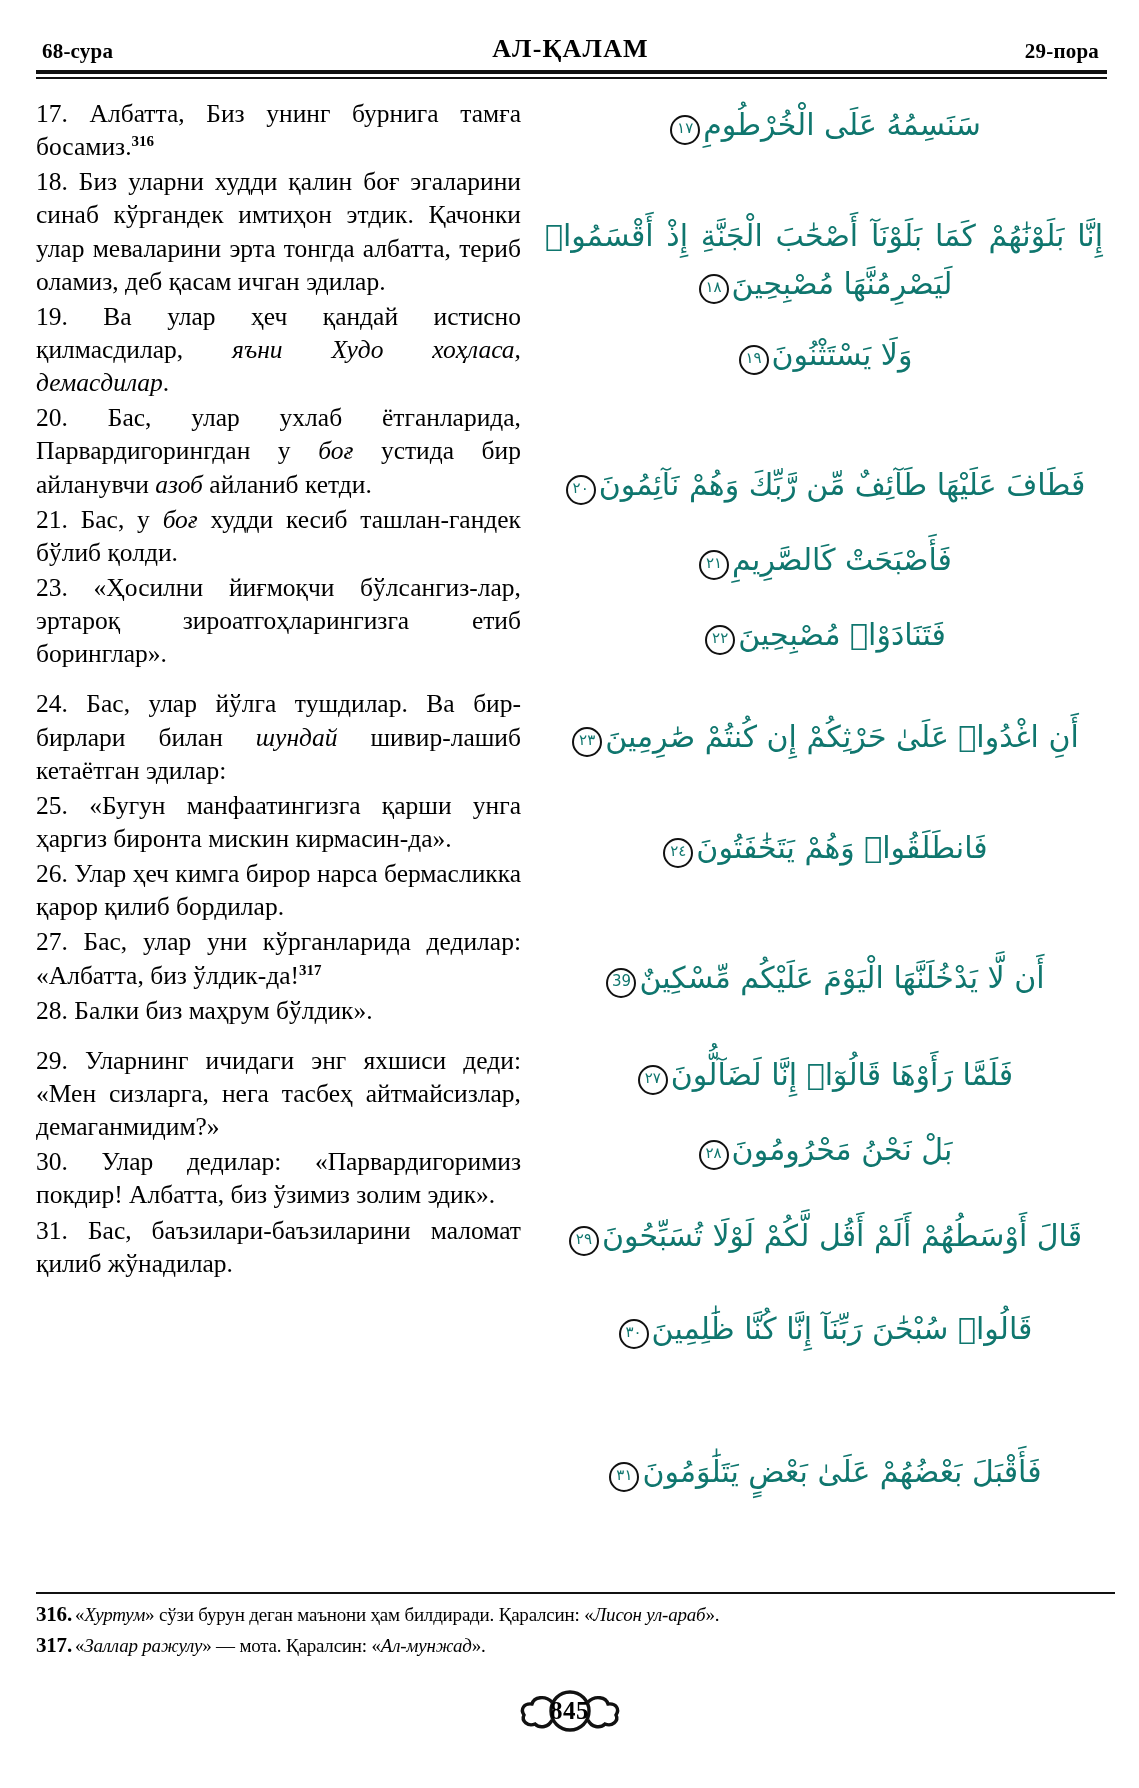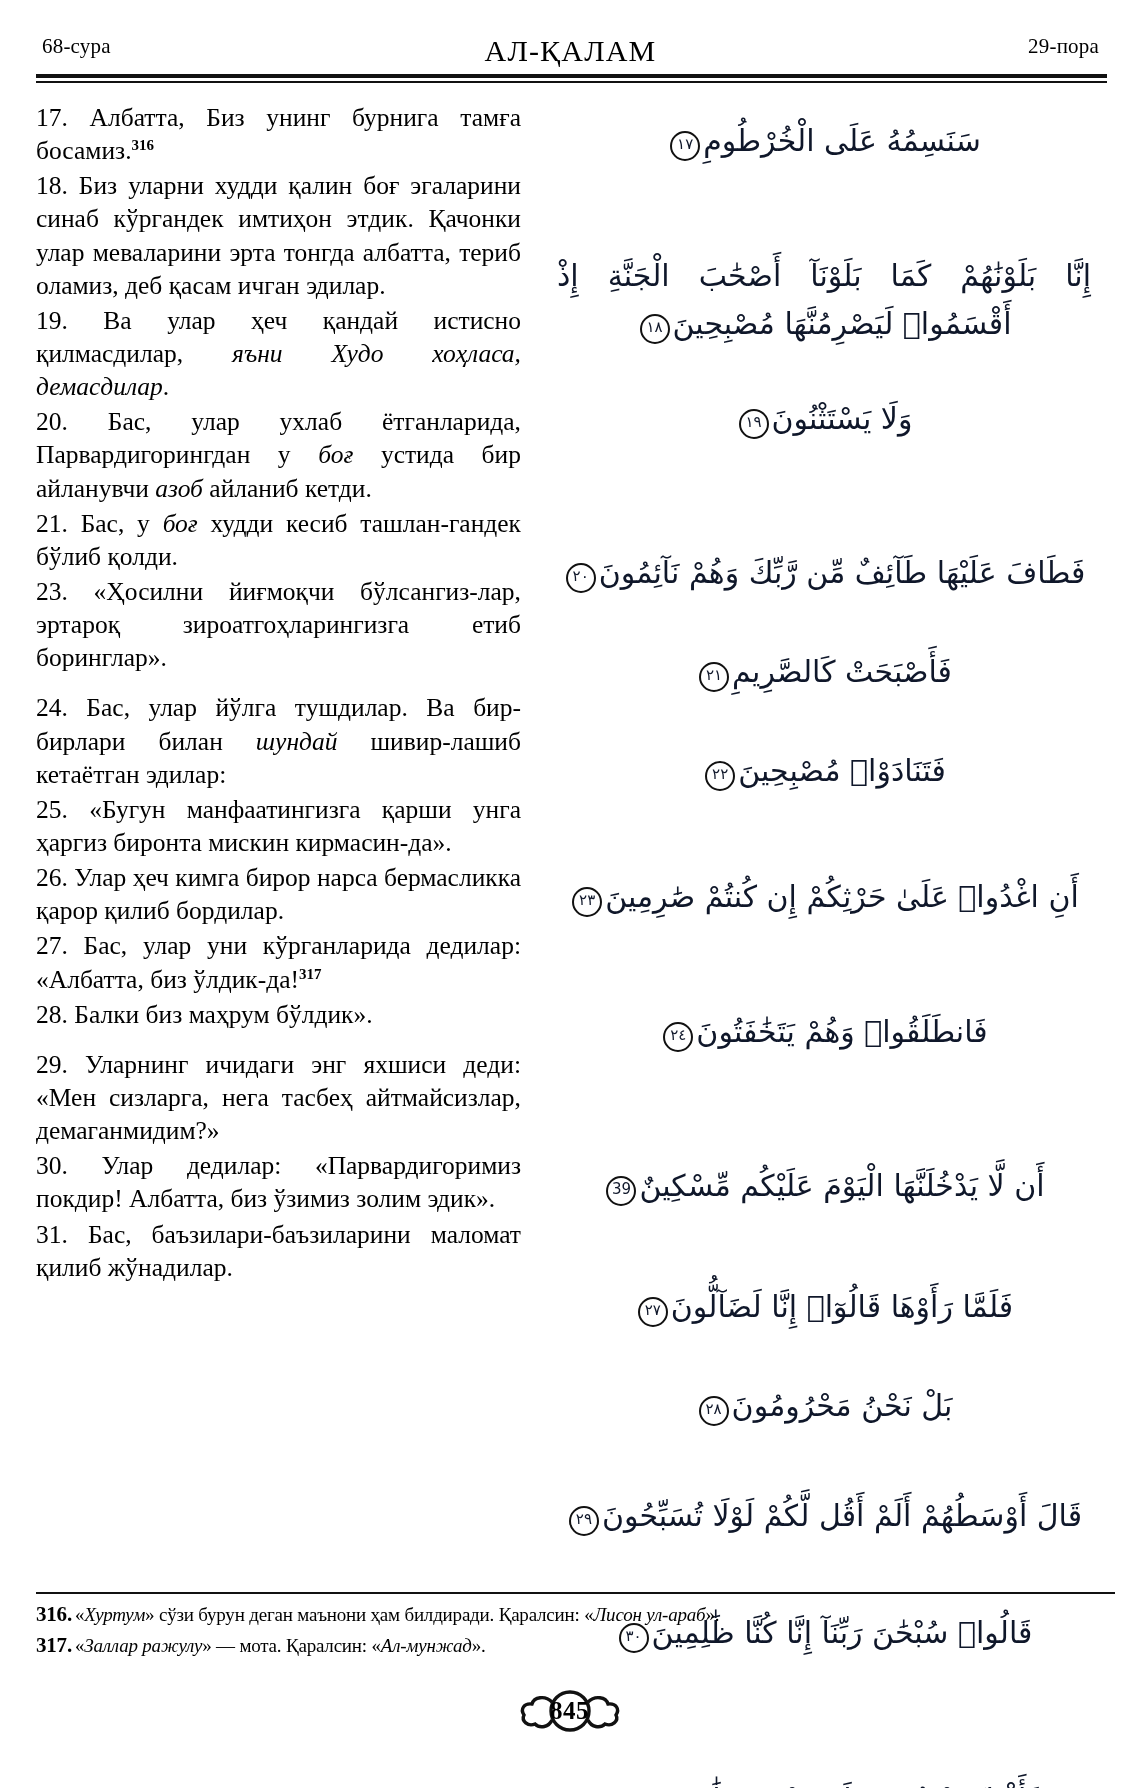--- a/index.html
+++ b/index.html
@@ -14,28 +14,28 @@
   .page{
     position:relative;
     width:1139px;height:1788px;
     box-sizing:border-box;
     padding:34px 32px 0 36px;
   }
 
   
   .runhead{
     display:flex;
-    align-items:flex-start;
+    align-items:flex-end;
     justify-content:space-between;
-    font-weight:normal;
+    font-weight:bold;
     font-size:21px;
     letter-spacing:.2px;
     padding:0 8px 0 6px;
   }
-  .runhead .center{flex:1;text-align:center;font-size:30px;letter-spacing:1.2px;}
+  .runhead .center{flex:1;text-align:center;font-size:26px;letter-spacing:1.2px;}
   .runhead .left{width:190px;text-align:left;}
   .runhead .right{width:190px;text-align:right;}
 
   .rule-double{
     margin-top:6px;
     border-top:4px solid #111;
     border-bottom:2px solid #111;
     height:3px;
   }
 
@@ -68,24 +68,24 @@
   .verse .num{white-space:nowrap;margin-top:38px;}
   .verse i{font-style:italic;}
   sup{font-size:15px;font-weight:bold;line-height:0;vertical-align:super;}
 
   
   .ayah{
     font-family:"DejaVu Sans","Liberation Sans",sans-serif;
     font-size:30px;
     line-height:1.58;
     text-align:center;
-    margin:16px;
+    margin:4px;
     direction:rtl;
     unicode-bidi:isolate;
-    color:#0f172a;
+    color:#0f766e;
   }
   .ayah.justify{text-align:justify;text-align-last:center;}
   .sp-16{height:16px;}
   .sp-20{height:20px;}
   .sp-26{height:26px;}
   .sp-30{height:30px;}
   .sp-38{height:38px;}
   .sp-46{height:46px;}
   .sp-56{height:56px;}
   .sp-74{height:74px;}

